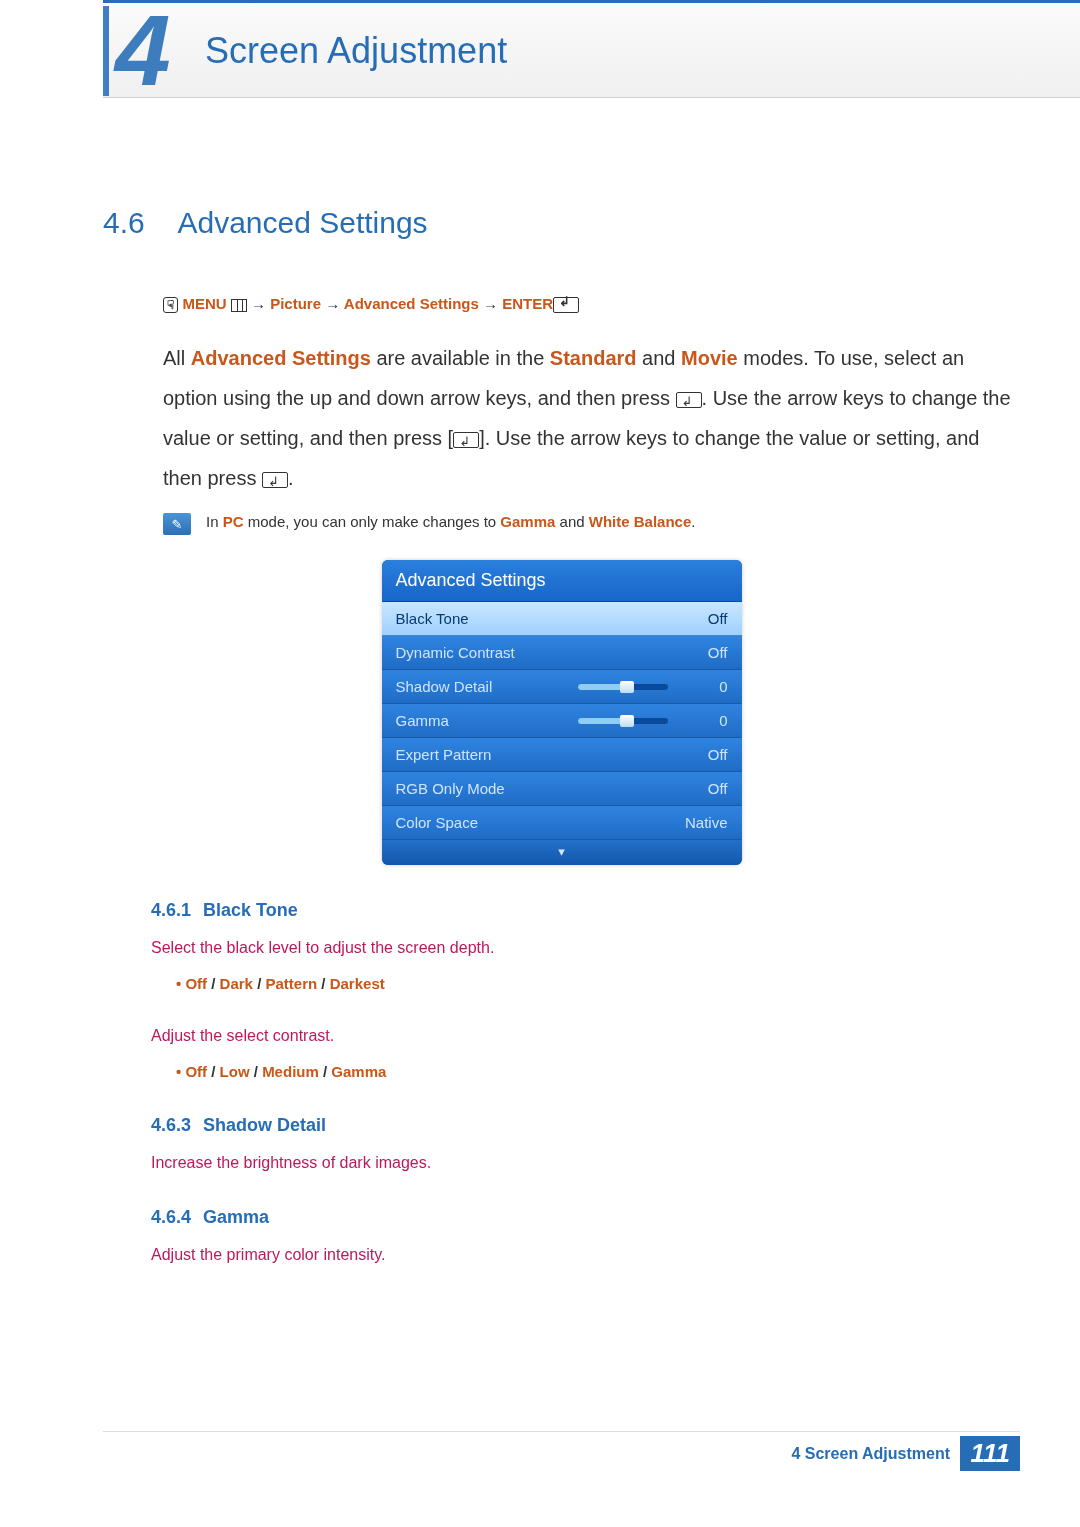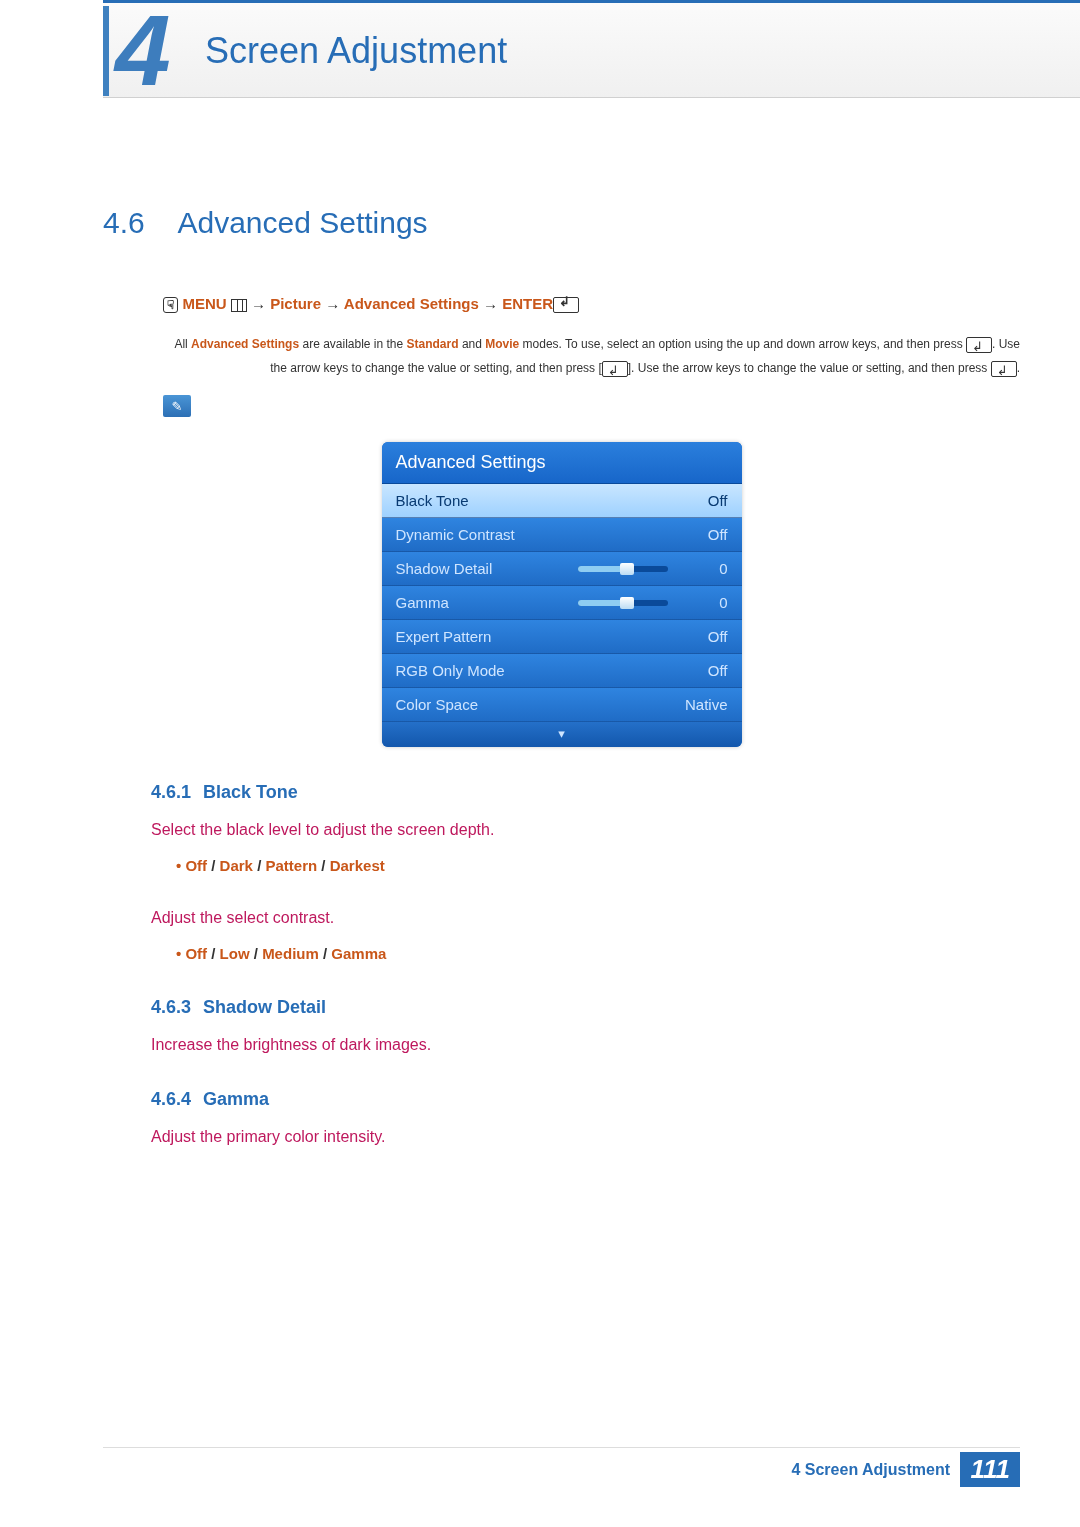--- a/index.html
+++ b/index.html
@@ -68,26 +68,25 @@
     margin-left: 60px;
     font-size: 15px;
     font-weight: bold;
   }
   .nav-path .menu-label { color: #c9571a; }
   .nav-path .arrow { color: #333; }
   .nav-path .picture { color: #c9571a; }
   .nav-path .adv { color: #c9571a; }
   .nav-path .enter { color: #c9571a; }
   .body-text {
-    margin-top: 19px;
+    margin-top: 25px;
     margin-left: 60px;
-    font-size: 12px;
+    font-size: 20px;
     line-height: 2.0;
     color: #333;
-    text-align: right;
   }
   .body-text .hl { color: #c9571a; font-weight: bold; }
   .enter-btn {
     display: inline-block;
     width: 26px; height: 16px;
     border: 1.5px solid #333;
     border-radius: 2px;
     position: relative;
     vertical-align: middle;
   }
@@ -213,21 +212,21 @@
   }
   .subsec-opts .sep { color: #333; }
   .subsec-opts::before {
     content: "• ";
     color: #c9571a;
   }
 
   
   .page-footer {
     position: absolute;
-    bottom: 40px;
+    bottom: 56px;
     right: 60px;
     left: 103px;
     border-top: 1px solid #ddd;
     text-align: right;
     padding-top: 4px;
   }
   .page-footer .trail {
     color: #276db6;
     font-weight: bold;
     font-size: 16px;
@@ -289,20 +288,23 @@
     <span class="arrow">→</span>
     <span class="enter">ENTER</span><span class="enter-btn"></span>
   </div>
 
   <div class="body-text">
     <span>All </span><span class="hl">Advanced Settings</span><span> are available in the </span><span class="hl">Standard</span><span> and </span><span class="hl">Movie</span><span> modes. To use, select an option using the up and down arrow keys, and then press </span><span class="enter-btn"></span><span>. Use the arrow keys to change the value or setting, and then press [</span><span class="enter-btn"></span><span>]. Use the arrow keys to change the value or setting, and then press </span><span class="enter-btn"></span><span>.</span>
   </div>
 
   <div class="note-row">
     <div class="note-icon">✎</div>
+    <div class="note-text">
+      <span>In </span><span class="hl">PC</span><span> mode, you can only make changes to </span><span class="hl">Gamma</span><span> and </span><span class="hl">White Balance</span><span>.</span>
+    </div>
   </div>
 
   <div class="osd">
     <div class="osd-title">Advanced Settings</div>
     <div id="osd-items">
         <div class="osd-item selected">
           <span class="osd-label">Black Tone</span>
           <span class="osd-val">Off</span>
         </div>
         <div class="osd-item">

